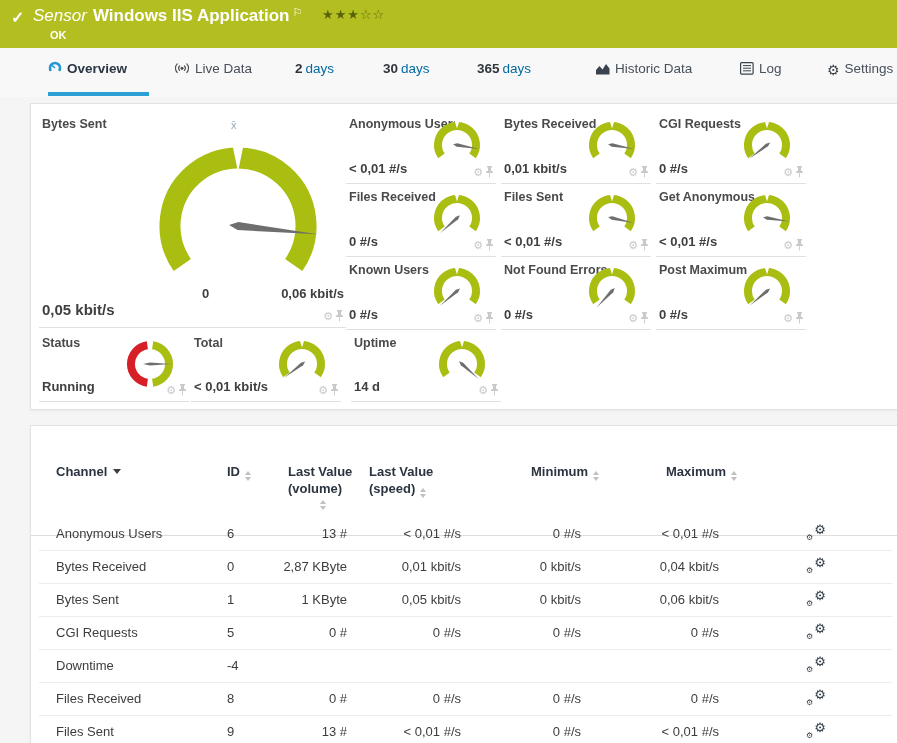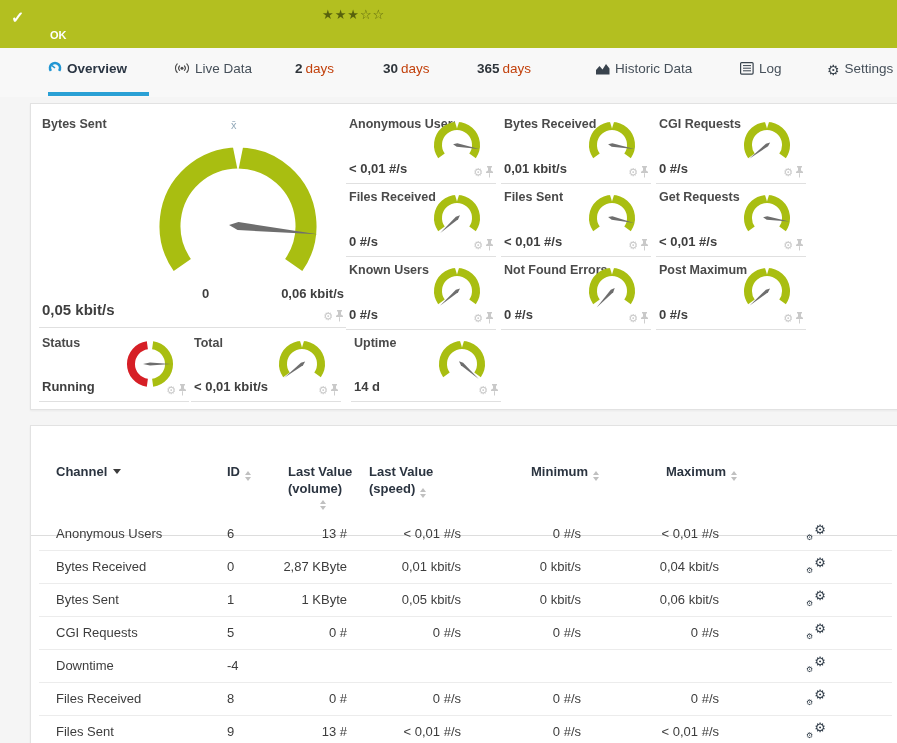--- a/index.html
+++ b/index.html
@@ -14,21 +14,21 @@
   .hdr .sname{font-weight:700;}
   .hdr .flag{font-size:11px;vertical-align:top;margin-left:3px;opacity:.95;}
   .hdr .stars{position:absolute;left:322px;top:7px;font-size:13px;letter-spacing:1px;color:rgba(30,38,0,.62);}
   .hdr .ok{position:absolute;left:50px;top:29px;font-size:11px;font-weight:700;}
 
   
   .tabbar{position:absolute;left:0;top:48px;width:897px;height:49px;background:#f8f8f8;}
   .tab{position:absolute;top:13px;height:24px;font-size:13.5px;color:#46505a;cursor:pointer;white-space:nowrap;}
   .tab .ticon{display:inline-block;vertical-align:-2px;margin-right:5px;}
   .tab b{color:#2f353b;font-weight:700;}
-  .tab .days{color:#c2410c;margin-left:3px;margin-top:8px;}
+  .tab .days{color:#0369a1;margin-left:3px;margin-top:8px;}
   .tab.active{color:#2b3644;font-weight:700;}
   .underline{position:absolute;left:48px;top:44px;width:101px;height:4px;background:var(--active_tab_blue);}
 
   
   .panel{position:absolute;background:#fff;border:1px solid #e2e2e2;box-shadow:0 1px 2px rgba(0,0,0,.05);}
   #panel-gauges{left:30px;top:103px;width:880px;height:307px;}
   #panel-table{left:30px;top:425px;width:880px;height:330px;}
 
   
   .tile{position:absolute;}
@@ -79,20 +79,23 @@
   .gears .g-big{position:absolute;right:0;top:0;font-size:13px;}
   .gears .g-small{position:absolute;left:0;bottom:2px;font-size:8px;}
 
   .ticon svg{display:block;}
 </style>
 </head>
 <body>
 
 <div class="hdr">
   <span class="check">✓</span>
+  <div class="titleline">
+    <span class="kind">Sensor</span><span class="sname">Windows IIS Application</span><span class="flag">⚐</span>
+  </div>
   <span class="stars"><span>★★★</span><span>☆☆</span></span>
   <div class="ok">OK</div>
 </div>
 
 <div class="tabbar">
   <div class="tab active" style="left:48px">
     <span class="ticon"><svg width="14" height="14" viewBox="-7 -7 14 14">
           <path d="M-4.1 2.87 A5 5 0 1 1 4.1 2.87" fill="none" stroke="#2196d3" stroke-width="2.6"></path>
           <line x1="0" y1="0" x2="-3" y2="-2.4" stroke="#2196d3" stroke-width="1.6"></line>
         </svg></span><span>Overview</span>
@@ -225,21 +228,21 @@
           <polygon class="needle" points="-4,0 0,-1.7 22.5,0 0,1.7"></polygon>
         </g>
       </svg>
     <div class="t-value">&lt; 0,01 #/s</div>
     <div class="t-icons"><span class="gear-mini">⚙</span><svg class="pin" width="9" height="12" viewBox="0 0 9 12">
           <path d="M2 0h5v1.2L6 1.8v2.6l2 1.4V7H1v-1.2l2-1.4V1.8L2 1.2z"></path>
           <rect x="4.1" y="7.2" width="0.9" height="4.3"></rect>
         </svg></div>
   </div>
   <div class="tile bordered" style="left:625px;top:82px;width:150px;height:71px">
-    <div class="t-label">Get Requests</div>
+    <div class="t-label">Get Anonymous</div>
     <svg class="mini-svg" width="54" height="56" viewBox="-27 -27 54 56">
         <path class="arcg" d="M-15.56 10.9 A19 19 0 1 1 15.56 10.9"></path>
         <polygon class="notch" points="-2.6,-25 2.6,-25 0,-16.5"></polygon>
         <g transform="rotate(9)">
           <polygon class="needle" points="-4,0 0,-1.7 22.5,0 0,1.7"></polygon>
         </g>
       </svg>
     <div class="t-value">&lt; 0,01 #/s</div>
     <div class="t-icons"><span class="gear-mini">⚙</span><svg class="pin" width="9" height="12" viewBox="0 0 9 12">
           <path d="M2 0h5v1.2L6 1.8v2.6l2 1.4V7H1v-1.2l2-1.4V1.8L2 1.2z"></path>

